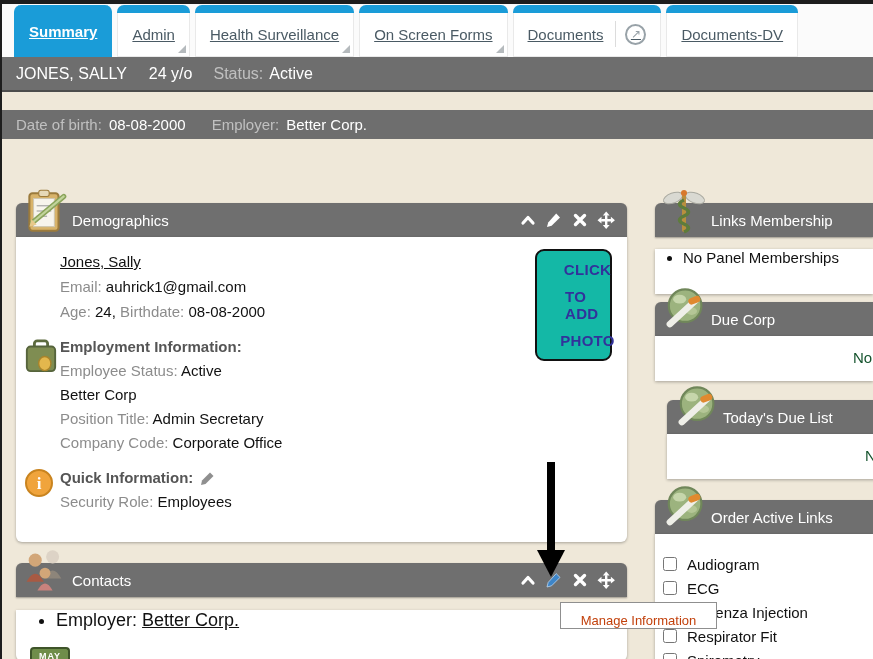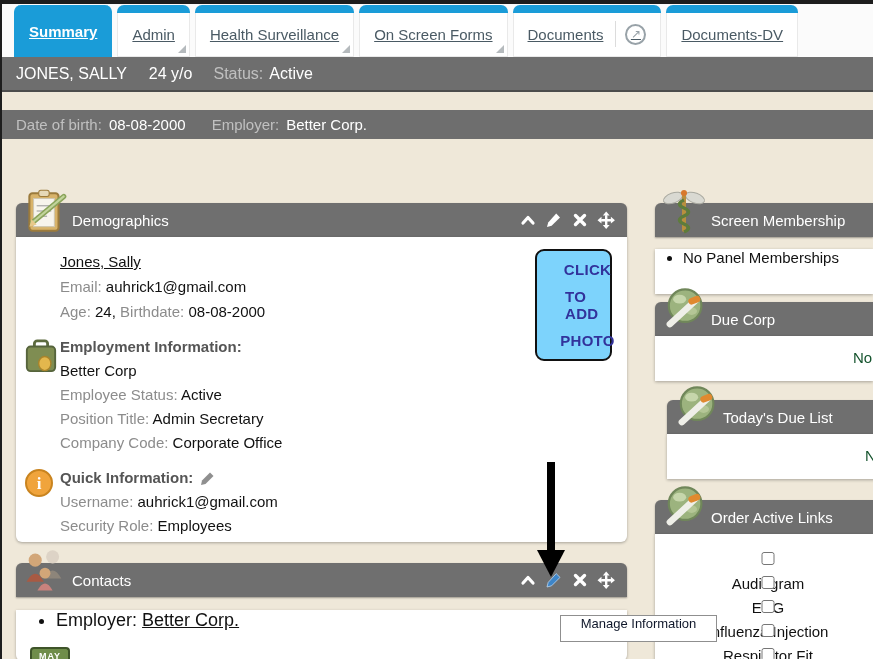--- a/index.html
+++ b/index.html
@@ -39,41 +39,41 @@
   #demo { left:16px; top:203px; width:611px; }
   #demo .pbody { height:305px; padding-top:12px; }
   .dline { padding-left:44px; font-size:15px; line-height:25px; color:#111; }
   .dlabel { color:#8c8c8c; }
   .namelink { color:#111; text-decoration:underline; cursor:pointer; }
   .dgroup { position:relative; margin-top:11px; }
   .gicon { position:absolute; left:8px; top:2px; }
   .dheading { font-weight:bold; color:#555; font-size:15px; line-height:24px; padding-left:44px; display:flex; align-items:center; gap:7px; }
   .dgroup .dline { line-height:24px; }
 
-  .photobox { position:absolute; left:519px; top:12px; width:77px; height:112px; background:#7dd3fc; border:2px solid #111; border-radius:9px; display:flex; flex-direction:column; justify-content:space-evenly; align-items:center; font-size:15px; font-weight:bold; color:#32329b; letter-spacing:.3px; cursor:pointer;padding-left:28px; }
+  .photobox { position:absolute; left:519px; top:12px; width:77px; height:112px; background:#14b8a6; border:2px solid #111; border-radius:9px; display:flex; flex-direction:column; justify-content:space-evenly; align-items:center; font-size:15px; font-weight:bold; color:#32329b; letter-spacing:.3px; cursor:pointer;padding-left:28px; }
 
   #contacts { left:16px; top:563px; width:611px; }
   #contacts .pbody { height:51px; }
   #contacts ul { margin:13px 0 0 40px; list-style:disc; }
   #contacts li { font-size:18px; color:#111; }
   .linku { color:#111; text-decoration:underline; cursor:pointer; }
 
   .right { left:655px; width:218px; }
   #pm { top:203px; } #pm .pbody { height:45px; }
   #pm ul { margin:12px 0 0 28px; list-style:disc; }
   #pm li { font-size:15px; color:#111; }
   #due { top:302px; } #due .pbody { height:45px; }
   #tdue { top:400px;margin-left:12px; } #tdue .pbody { height:45px; }
   .noabs { position:absolute; left:198px; top:13px; font-size:15px; color:#14532d; white-space:nowrap; }
   #oql { top:500px; } #oql .pbody { height:159px; padding-top:18px; }
-  .cbrow { display:flex; align-items:center; height:24px; padding-left:8px; font-size:15px; color:#111; gap:10px;flex-direction:column; }
+  .cbrow { display:flex; align-items:center; height:24px; padding-left:8px; font-size:15px; color:#111; gap:10px; }
   .cbrow input { width:14px; height:14px; cursor:pointer; }
 
   
-  #tooltip { position:absolute; left:560px; top:602px; width:157px; height:27px; background:#fff; border:1px solid #8f8f8f; color:#0f172a; font-size:13px; display:flex; align-items:flex-start; justify-content:center; z-index:60;margin-top:13px; }
+  #tooltip { position:absolute; left:560px; top:602px; width:157px; height:27px; background:#fff; border:1px solid #8f8f8f; color:#c2410c; font-size:13px; display:flex; align-items:flex-end; justify-content:center; z-index:60; }
   #arrow { position:absolute; left:536px; top:462px; z-index:70; }
   #maybadge { position:absolute; left:30px; top:647px; width:40px; height:20px; background:#6f8d4a; border:2px solid #3e5429; border-bottom:none; border-radius:4px 4px 0 0; color:#fff; font-size:9px; font-weight:bold; text-align:center; line-height:15px; letter-spacing:1px; z-index:5; }
 </style>
 </head>
 <body>
 
 <div id="page">
   <div class="edge-top"></div>
 
   <div class="tabbar">
@@ -171,25 +171,25 @@
         <span>08-08-2000</span>
       </div>
 
       <div class="dgroup">
         <svg class="gicon" width="34" height="38" viewBox="0 0 36 38">
           <rect x="11" y="3" width="14" height="10" rx="3" fill="none" stroke="#5d6b3f" stroke-width="3"></rect>
           <rect x="3" y="9" width="30" height="26" rx="4" fill="#7f8d52" stroke="#56643c" stroke-width="2"></rect>
           <ellipse cx="22" cy="27" rx="6.5" ry="7.5" fill="#e3b74d" stroke="#a8842c" stroke-width="1.5"></ellipse>
         </svg>
         <div class="dheading">Employment Information:</div>
-        <div class="dline">Better Corp</div>
         <div class="dline">
           <span class="dlabel">Employee Status:</span>
           <span>Active</span>
         </div>
+        <div class="dline">Better Corp</div>
         <div class="dline">
           <span class="dlabel">Position Title:</span>
           <span>Admin Secretary</span>
         </div>
         <div class="dline">
           <span class="dlabel">Company Code:</span>
           <span>Corporate Office</span>
         </div>
       </div>
 
@@ -198,24 +198,20 @@
           <circle cx="15" cy="15" r="13" fill="#f0a43c" stroke="#c9841f" stroke-width="2"></circle>
           <text x="15" y="21" font-size="17" font-weight="bold" fill="#fff" text-anchor="middle" font-family="Liberation Serif, serif">i</text>
         </svg>
         <div class="dheading">
           <span>Quick Information:</span>
           <svg width="15" height="15" viewBox="0 0 15 15">
               <path d="M10 1.5 l3.5 3.5 -8 8 -4.5 1 1-4.5 z" fill="#8f8f8f"></path>
             </svg>
         </div>
         <div class="dline">
-          <span class="dlabel">Username:</span>
-          <span>auhrick1@gmail.com</span>
-        </div>
-        <div class="dline">
           <span class="dlabel">Security Role:</span>
           <span>Employees</span>
         </div>
       </div>
 
       <div class="photobox">
         <span>CLICK</span>
         <span>TO ADD</span>
         <span>PHOTO</span>
       </div>
@@ -267,21 +263,21 @@
 
   <div class="panel right" id="pm">
     <div class="phead">
       <svg class="picon" viewBox="0 0 50 50">
         <ellipse cx="14" cy="12" rx="10" ry="5" fill="#d9d9d2" stroke="#a9a9a0" transform="rotate(-20 14 12)"></ellipse>
         <ellipse cx="36" cy="12" rx="10" ry="5" fill="#d9d9d2" stroke="#a9a9a0" transform="rotate(20 36 12)"></ellipse>
         <rect x="23" y="8" width="4" height="38" rx="2" fill="#b98f3e"></rect>
         <circle cx="25" cy="7" r="3" fill="#d8782c"></circle>
         <path d="M25 14 q-9 4 0 8 q9 4 0 8 q-9 4 0 8 q9 4 0 8" stroke="#5e7c3c" stroke-width="3.5" fill="none"></path>
       </svg>
-      <span>Screen Membership</span>
+      <span>Links Membership</span>
     </div>
     <div class="pbody">
       <ul>
           <li>No Panel Memberships</li>
         </ul>
     </div>
   </div>
 
   <div class="panel right" id="due">
     <div class="phead">

